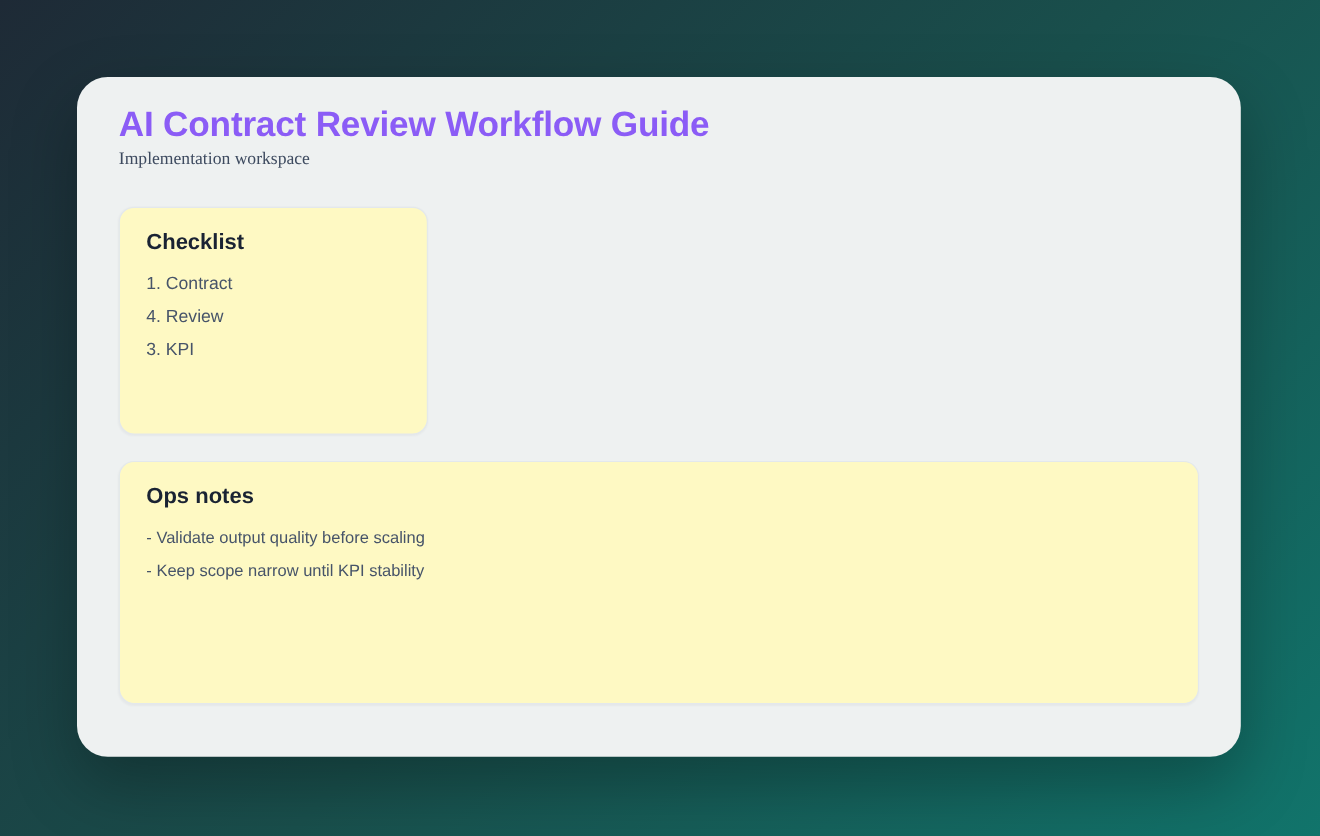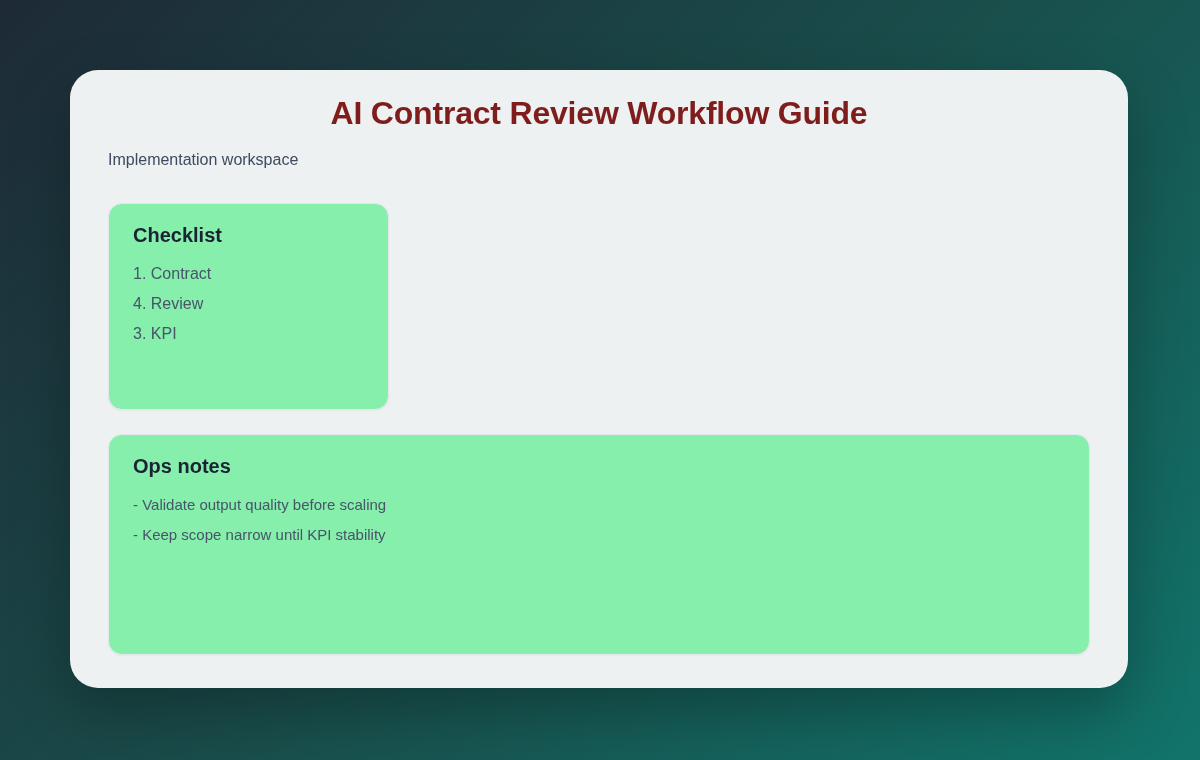--- a/index.html
+++ b/index.html
@@ -24,37 +24,37 @@
     border-radius: 28px;
     box-shadow: 0 24px 60px rgba(0, 0, 0, 0.28);
     padding: 26px 38px 0 38px;
     box-sizing: border-box;
   }
   h1.page-title {
     margin: 0;
     font-size: 32px;
     line-height: 1.1;
     font-weight: 700;
-    color: #7f1d1d;
+    color: #8b5cf6;
     letter-spacing: -0.2px;
-    text-align: center;
   }
   .page-subtitle {
-    margin-top: 19px;
+    margin-top: 4px;
     font-size: 16px;
     line-height: 19px;
     color: #3d4a5f;
+    font-family: Liberation Serif, serif;
   }
   .row {
     margin-top: 34px;
     display: flex;
     gap: 20px;
   }
   .panel {
-    background: #86efac;
+    background: #fef9c3;
     border: 1px solid #e3e8ec;
     border-radius: 14px;
     box-shadow: 0 1px 2px rgba(16, 24, 40, 0.04);
     box-sizing: border-box;
     padding: 19px 24px;
   }
   .panel h2 {
     margin: 0;
     font-size: 20px;
     line-height: 24px;

